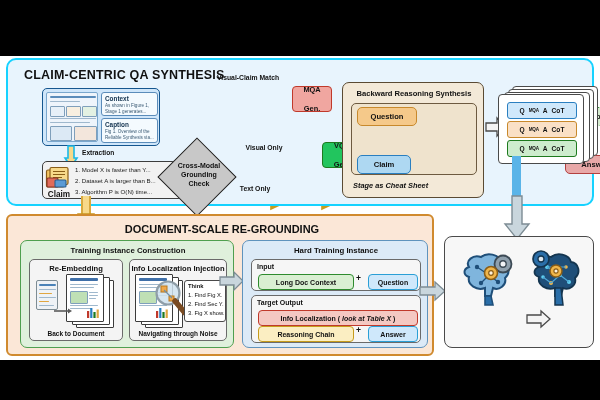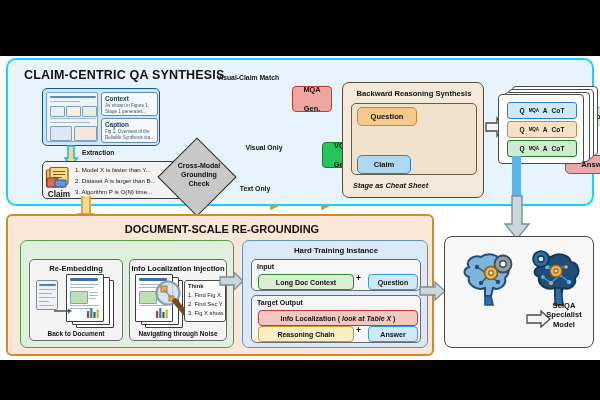--- a/index.html
+++ b/index.html
@@ -264,20 +264,21 @@
   <div class="abs" style="left:504px;top:140px;width:26px;height:44px;">
     <svg width="26" height="44">
           <path d="M8,0 L18,0 L18,28 L25,28 L13,43 L1,28 L8,28 Z" fill="#c9d6dd" stroke="#7d8c94" stroke-width="1.4"></path>
         </svg>
   </div>
 
   <div class="abs" id="panel2">
     <div class="abs" id="panel2title">DOCUMENT-SCALE RE-GROUNDING</div>
 
     <div class="abs" id="tic">
+      <div class="abs" id="tictitle">Training Instance Construction</div>
 
       <div class="abs subcard" style="left:8px;top:18px;width:94px;height:82px;">
         <div class="subtitle" style="top:4px;">Re-Embedding</div>
         <div class="abs" style="left:6px;top:20px;width:22px;height:30px;background:#eef2f6;border:1px solid #7d8c94;border-radius:2px;">
           <div class="tl" style="left:2px;top:3px;width:17px;height:2.2px;background:#4a82b8;"></div>
           <div class="tl" style="left:2px;top:8px;width:17px;background:#9fb8cd;"></div>
           <div class="tl" style="left:2px;top:12px;width:13px;background:#e0a640;"></div>
           <div class="tl" style="left:2px;top:16px;width:17px;background:#9fb8cd;"></div>
           <div class="tl" style="left:2px;top:20px;width:10px;background:#e0a640;"></div>
           <div class="tl" style="left:2px;top:24px;width:15px;background:#9fb8cd;"></div>
@@ -422,21 +423,16 @@
         <circle cx="43" cy="18" r="1.8" fill="#f0b64a"></circle>
             <circle cx="20" cy="28" r="1.8" fill="#5fd0f0"></circle>
         <path d="M24,18 L37,26 L28,34 M37,26 L46,33 M24,18 L43,18 M20,28 L28,34" stroke="#4fa8d8" stroke-width="1.1" fill="none"></path>
         <path d="M32,39 L32,56 L40,56 L38,39 Z" fill="#2a6ea8" stroke="#14354f" stroke-width="1.5"></path>
         <circle cx="18" cy="10" r="8" fill="#2a6ea8" stroke="#14354f" stroke-width="1.7"></circle>
         <circle cx="18" cy="10" r="3" fill="#dfe9f0" stroke="#14354f" stroke-width="1.3"></circle>
         <circle cx="33" cy="22" r="6" fill="#f0b64a" stroke="#8a5d17" stroke-width="1.5"></circle>
         <circle cx="33" cy="22" r="2.1" fill="#fdf2dd" stroke="#8a5d17" stroke-width="1.1"></circle>
       </svg>
     </div>
-    <div class="brainlbl" style="left:90px;top:64px;width:58px;">
-      <span>SciQA</span><br>
-      <span>Specialist</span><br>
-      <span>Model</span>
-    </div>
   </div>
 
  </div>
 </div>
 
 </body></html>

